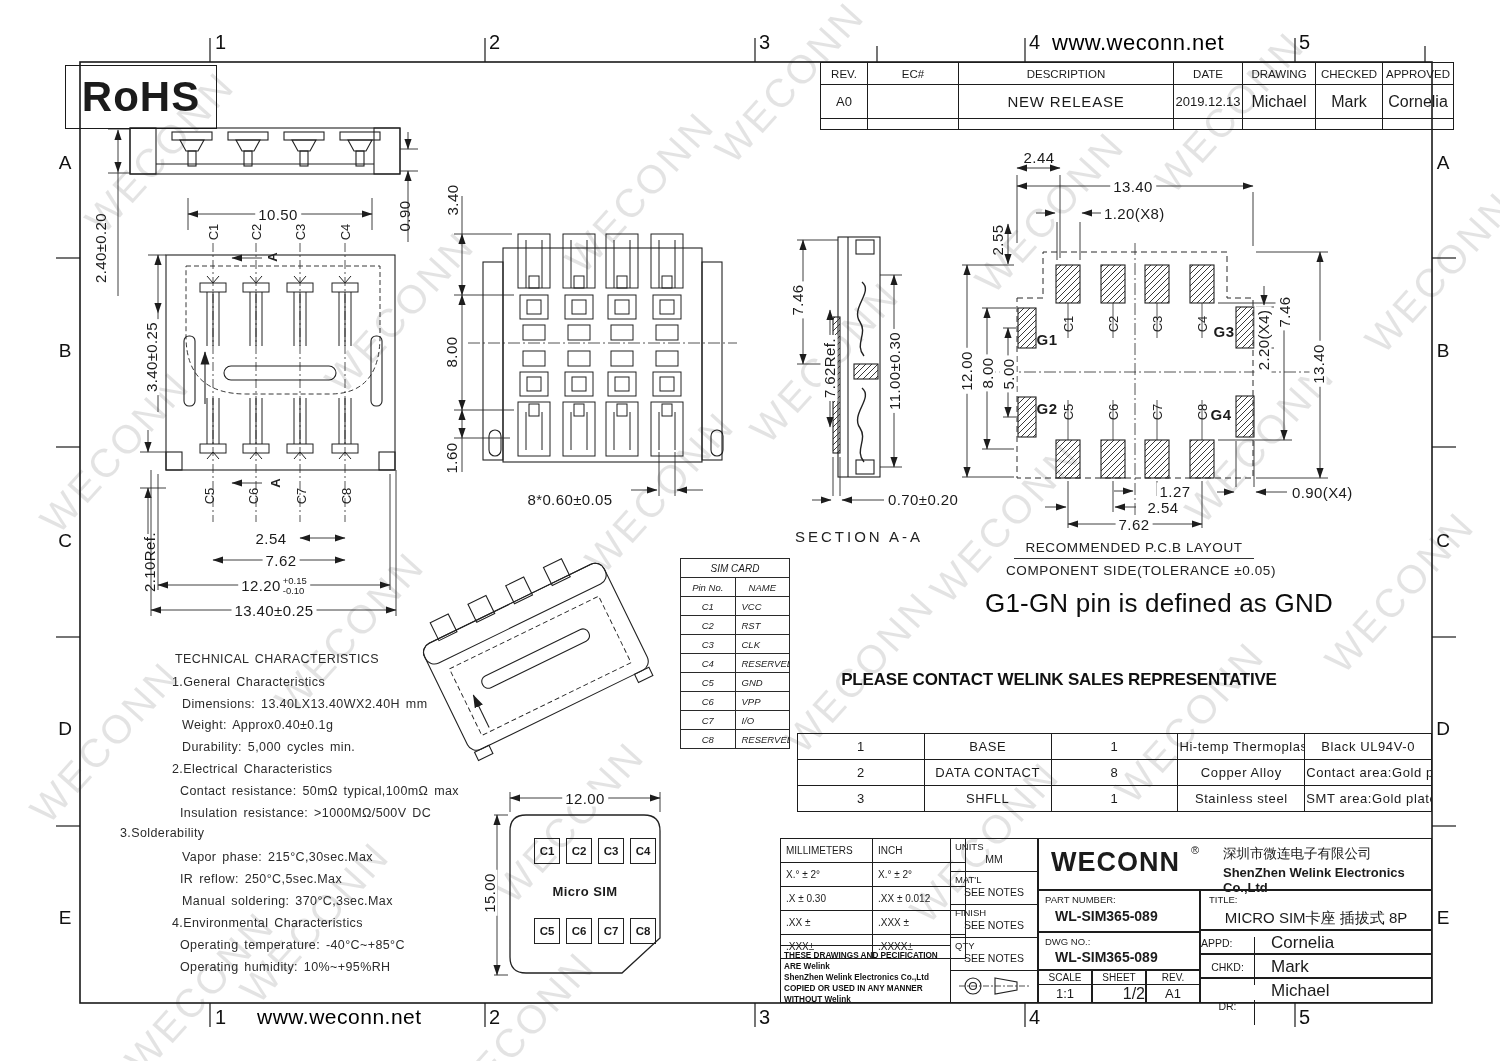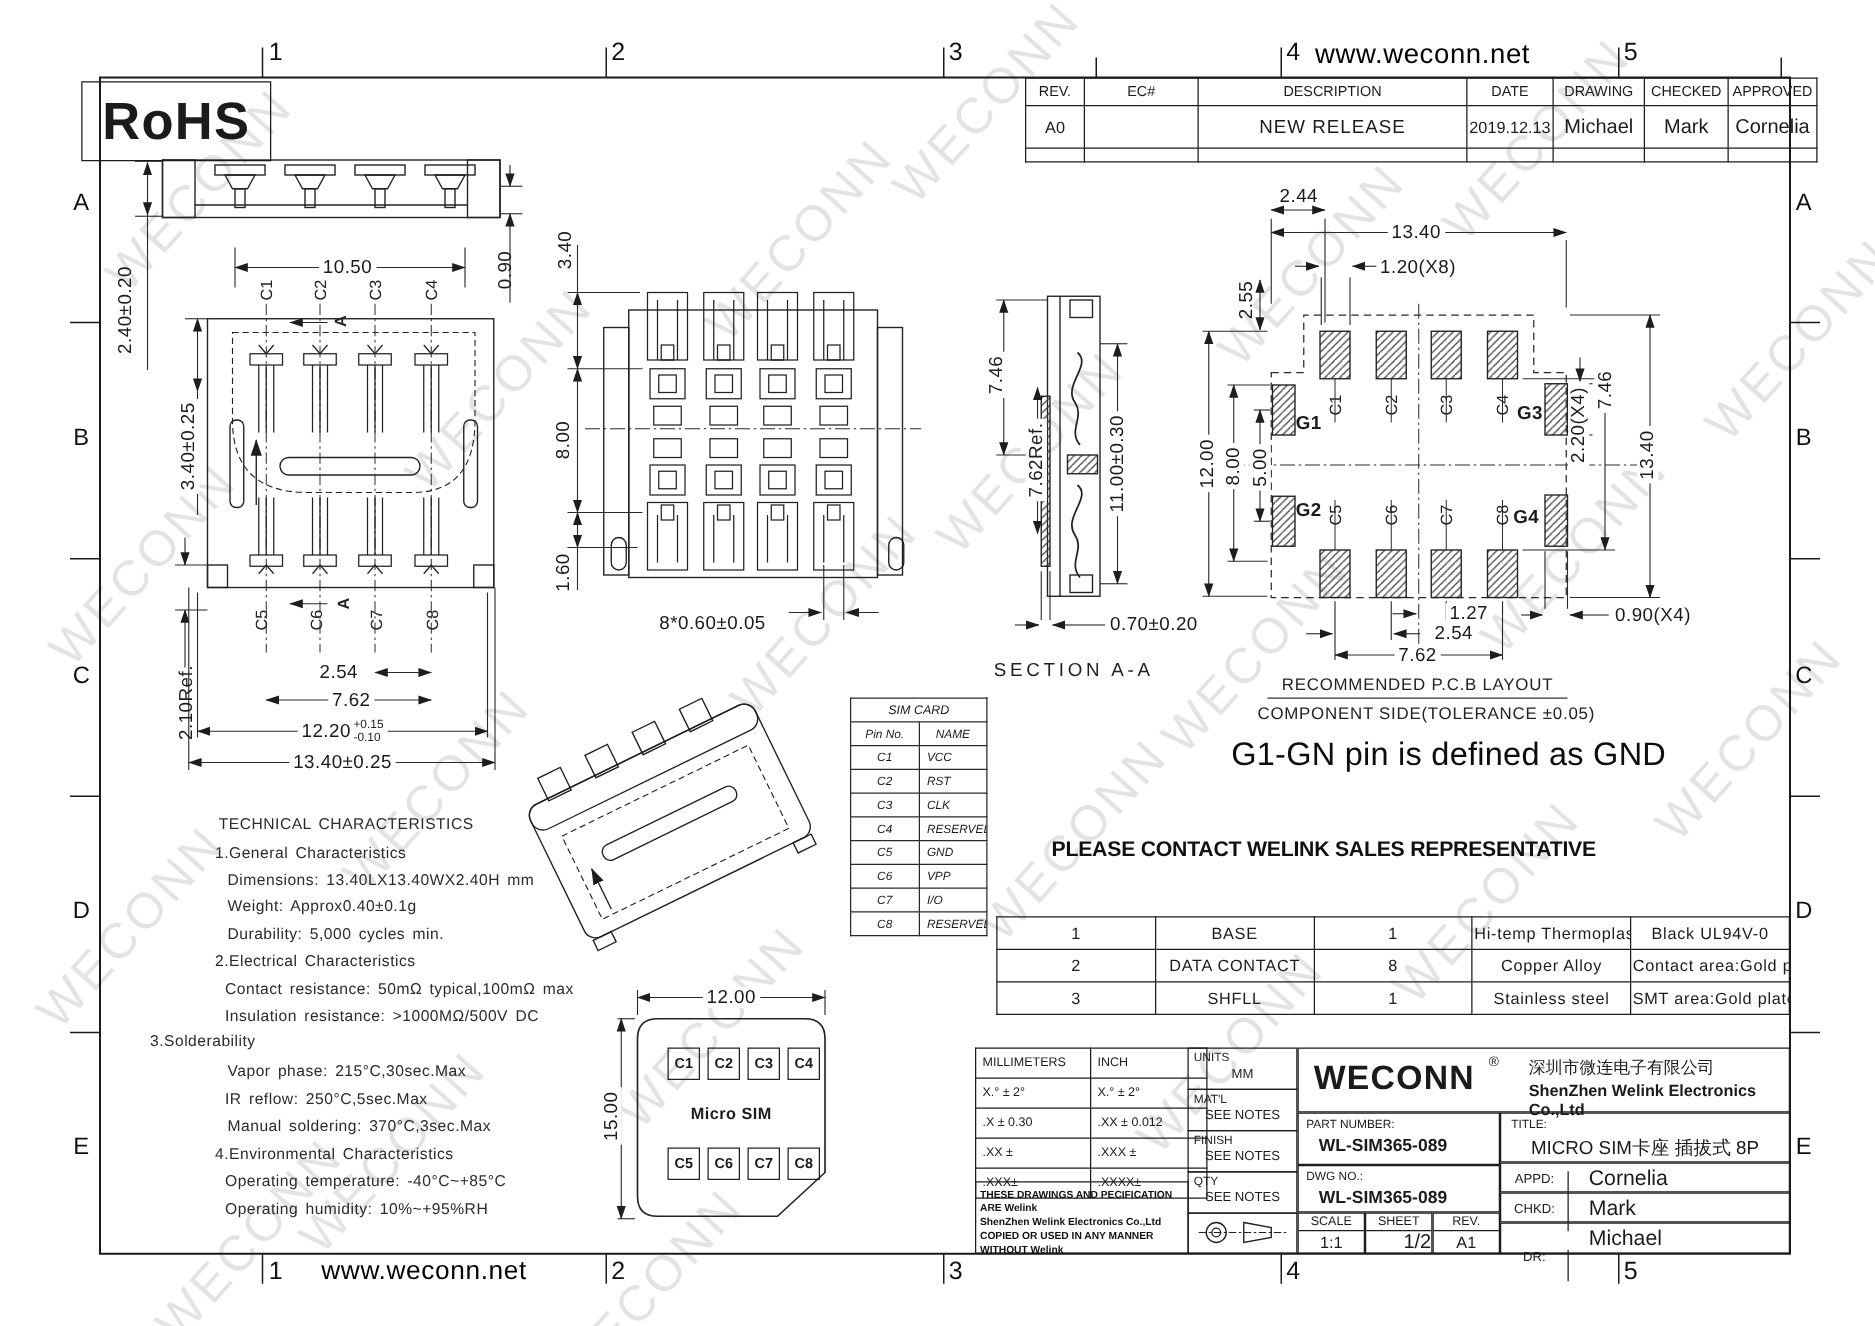--- a/index.html
+++ b/index.html
@@ -806,21 +806,21 @@
     </div>
     <div class="blk" style="left:366px;top:132px;width:54px;height:33px">
       <div style="text-align:center;font-size:10px;border-bottom:1px solid #1d1d1d;height:13px;line-height:13px">REV.</div>
       <div style="text-align:center;font-size:13px;line-height:18px">A1</div>
     </div>
     <div class="blk" style="left:420px;top:52px;width:232px;height:40px">
       <span style="position:absolute;left:8px;top:3px;font-size:9.5px">TITLE:</span>
       <span style="position:absolute;left:0;right:0;top:18px;text-align:center;font-size:15px">MICRO SIM卡座 插拔式 8P</span>
     </div>
     <div class="blk" style="left:420px;top:92px;width:232px;height:24px">
-      <span style="position:absolute;left:0;width:54px;text-align:center;top:6px;font-size:10.5px;border-right:1px solid #1d1d1d;height:24px;box-sizing:border-box">APPD:</span>
+      <span style="position:absolute;left:0;width:54px;text-align:left;top:6px;font-size:10.5px;border-right:1px solid #1d1d1d;height:24px;box-sizing:border-box">APPD:</span>
       <span style="position:absolute;left:70px;top:2px;font-size:17px">Cornelia</span>
     </div>
     <div class="blk" style="left:420px;top:116px;width:232px;height:24px">
       <span style="position:absolute;left:0;width:54px;text-align:center;top:6px;font-size:10.5px;border-right:1px solid #1d1d1d;height:24px;box-sizing:border-box">CHKD:</span>
       <span style="position:absolute;left:70px;top:2px;font-size:17px">Mark</span>
     </div>
     <div class="blk" style="left:420px;top:140px;width:232px;height:25px">
       <span style="position:absolute;left:0;width:54px;text-align:center;top:21px;font-size:10.5px;border-right:1px solid #1d1d1d;height:25px;box-sizing:border-box">DR:</span>
       <span style="position:absolute;left:70px;top:2px;font-size:17px">Michael</span>
     </div>

